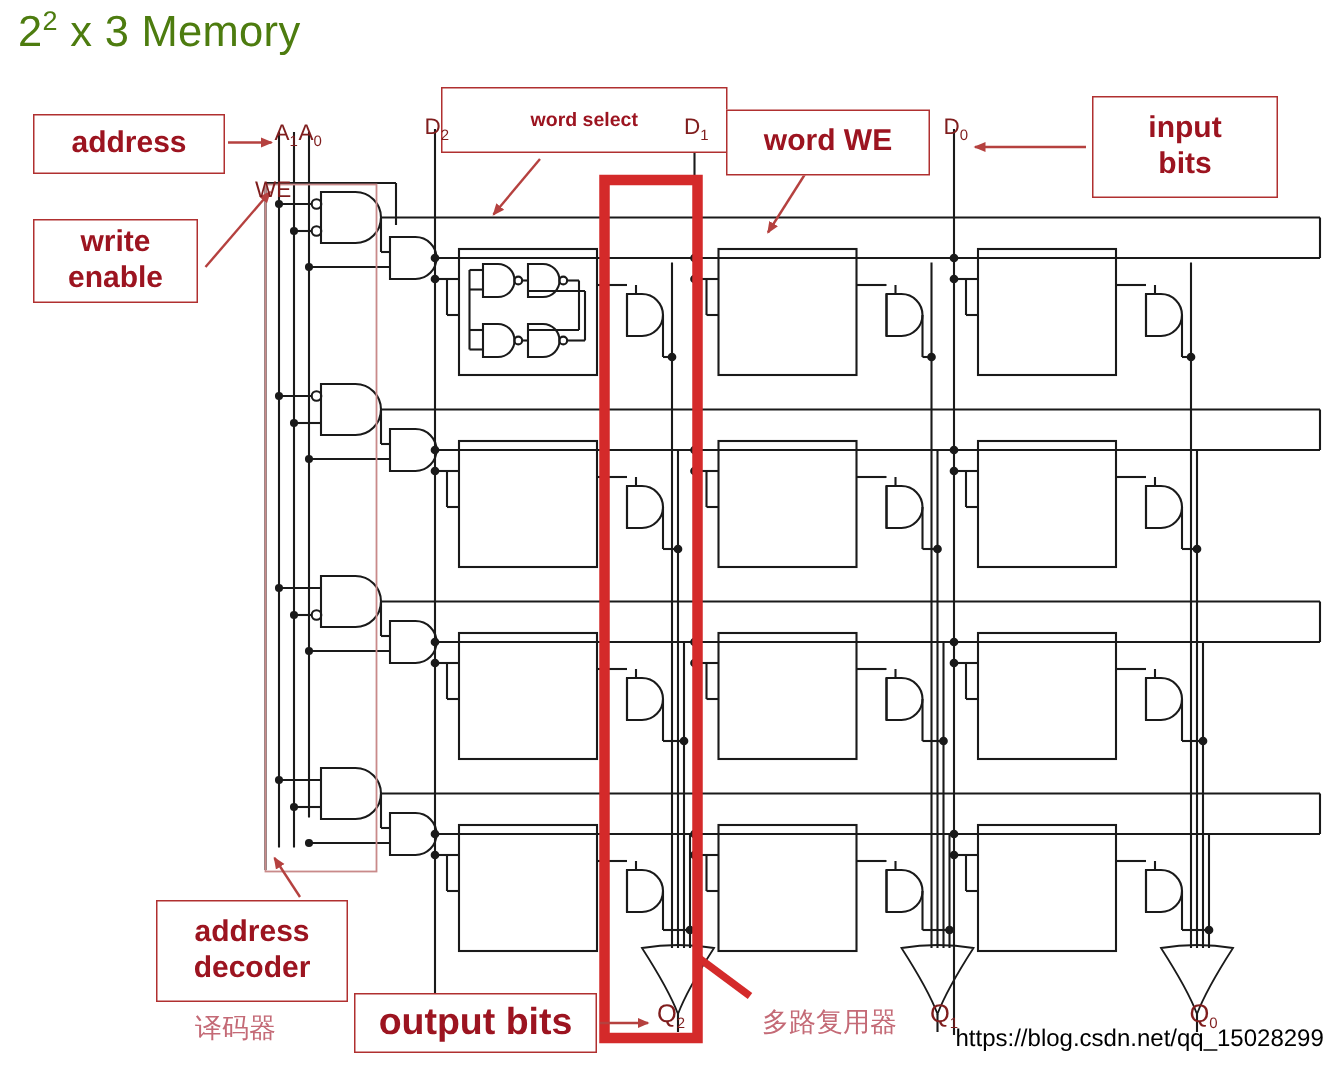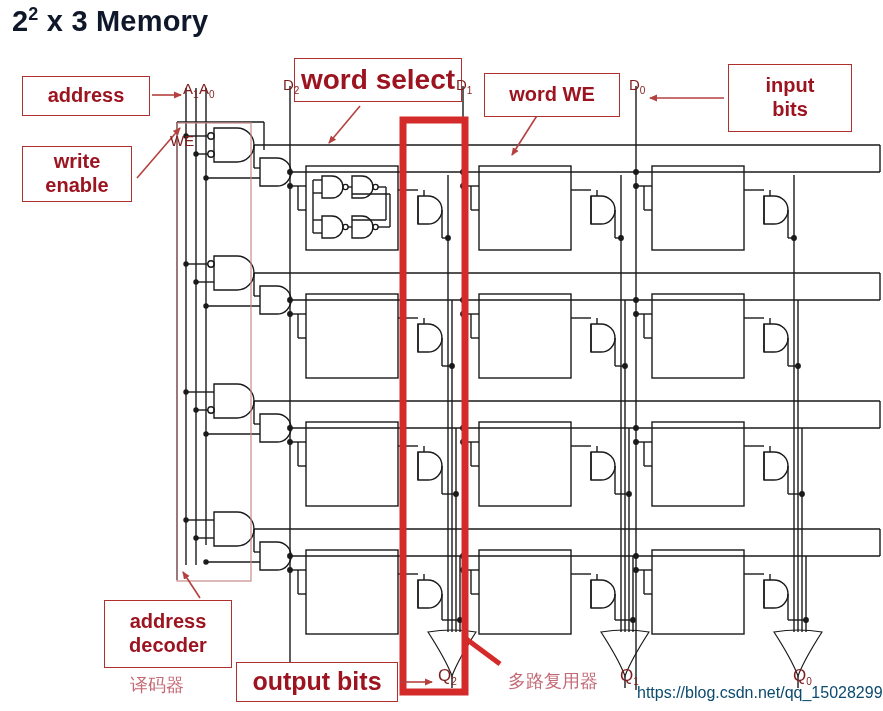--- a/index.html
+++ b/index.html
@@ -23,22 +23,22 @@
     left: 0;
     top: 0;
     width: 883px;
     height: 711px;
   }
   .title {
     position: absolute;
     left: 12px;
     top: 4px;
     font-size: 29px;
-    font-weight: bold;
-    color: #0f172a;
+    font-weight: normal;
+    color: #4d7c0f;
     letter-spacing: 0.2px;
     white-space: nowrap;
   }
   .title sup {
     font-size: 18px;
     vertical-align: super;
   }
   .callout {
     position: absolute;
     border: 1.5px solid #b03030;
@@ -62,21 +62,21 @@
     position: absolute;
     color: #7f1d1d;
     font-size: 15px;
     white-space: nowrap;
   }
   .pinlabel sub {
     font-size: 10px;
   }
   .watermark {
     position: absolute;
-    color: #0c4a6e;
+    color: #000000;
     font-size: 16px;
     white-space: nowrap;
   }
 </style>
 </head>
 <body>
 
 <div id="stage">
 
   <svg id="diagram-svg" viewBox="0 0 883 711" xmlns="http://www.w3.org/2000/svg">
@@ -436,42 +436,42 @@
 
   <div class="title">
     <span>2</span><sup>2</sup><span> x 3 Memory</span>
   </div>
 
   <div class="callout" style="left:22px; top:76px; width:128px; height:40px; font-size:20px;">address</div>
 
   <div class="callout" style="left:22px; top:146px; width:110px; height:56px; font-size:20px; white-space:pre-line;">write
 enable</div>
 
-  <div class="callout" style="left:294px; top:58px; width:168px; height:44px; font-size:28px;">word select</div>
+  <div class="callout" style="left:294px; top:58px; width:191px; height:44px; font-size:13px;">word select</div>
 
   <div class="callout" style="left:484px; top:55px; width:136px; height:44px; font-size:20px;margin-top:18px;">word WE</div>
 
   <div class="callout" style="left:728px; top:64px; width:124px; height:68px; font-size:20px; white-space:pre-line;">input
 bits</div>
 
   <div class="callout" style="left:104px; top:600px; width:128px; height:68px; font-size:20px; white-space:pre-line;">address
 decoder</div>
 
   <div class="callout" style="left:236px; top:662px; width:162px; height:40px; font-size:25px;">output bits</div>
 
   <div class="cn-label" style="left:130px; top:673px;">译码器</div>
   <div class="cn-label" style="left:508px; top:669px;">多路复用器</div>
 
   <div class="pinlabel" style="left:183px; top:80px;">
     <span>A</span><sub>1</sub>
   </div>
   <div class="pinlabel" style="left:199px; top:80px;">
     <span>A</span><sub>0</sub>
   </div>
-  <div class="pinlabel" style="left:170px; top:132px;">
+  <div class="pinlabel" style="left:170px; top:118px;">
     <span>WE</span>
   </div>
   <div class="pinlabel" style="left:283px; top:76px;">
     <span>D</span><sub>2</sub>
   </div>
   <div class="pinlabel" style="left:456px; top:76px;">
     <span>D</span><sub>1</sub>
   </div>
   <div class="pinlabel" style="left:629px; top:76px;">
     <span>D</span><sub>0</sub>

